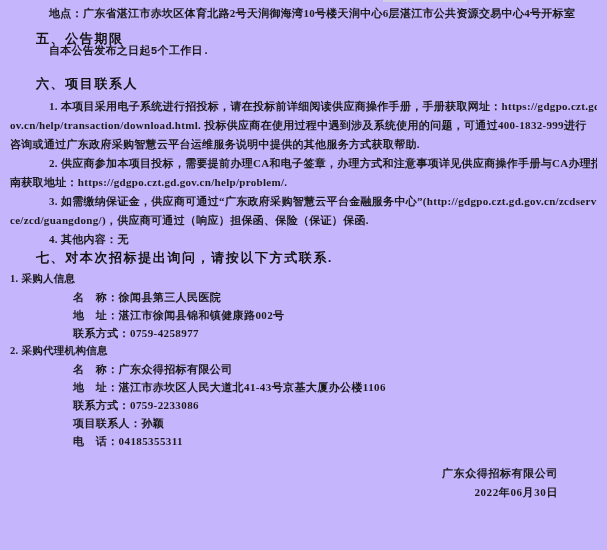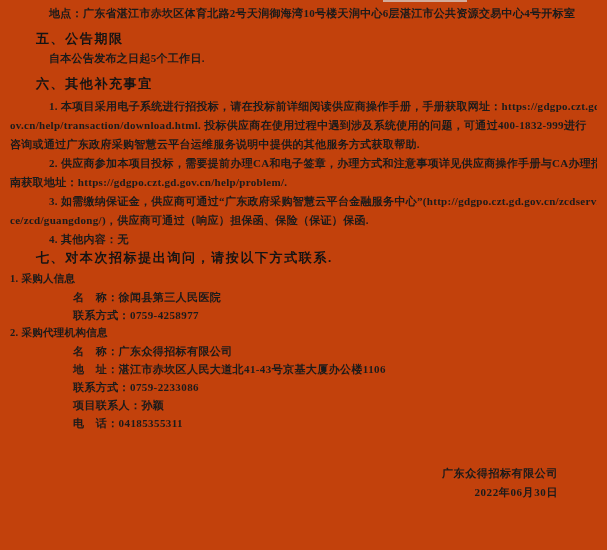--- a/index.html
+++ b/index.html
@@ -1,20 +1,20 @@
 <!DOCTYPE html>
 <html><head>
 <meta charset="utf-8">
 <style>
   html, body { margin: 0; padding: 0; background: #ffffff; }
   .page {
     position: relative;
     width: 607px;
     height: 550px;
-    background: #c2410c;
+    background: #c4b5fd;
     overflow: hidden;
     font-family: "Liberation Serif", "DejaVu Serif", serif;
     color: #1b1b1b;
   }
   .blk { position: absolute; left: 10px; right: 10px; }
   .body-line {
     font-size: 11px;
     line-height: 19px;
     font-weight: 600;
     letter-spacing: 0.3px;
@@ -70,42 +70,43 @@
 
 <div class="page">
 
   <div class="artifact"></div>
 
   <div class="blk" style="top:4px;">
     <div class="body-line first-indent">地点：广东省湛江市赤坎区体育北路2号天润御海湾10号楼天润中心6层湛江市公共资源交易中心4号开标室</div>
   </div>
 
   <div class="blk heading" style="top:29px;">五、公告期限</div>
-  <div class="blk" style="top:49px;">
+  <div class="blk" style="top:42px;font-family:Liberation Mono, monospace;">
     <div class="body-line first-indent">自本公告发布之日起5个工作日.</div>
   </div>
 
-  <div class="blk heading" style="top:74px;">六、其他补充事宜</div>
+  <div class="blk heading" style="top:74px;">六、项目联系人</div>
   <div class="blk" style="top:97px;">
     <div class="body-line first-indent">1. 本项目采用电子系统进行招投标，请在投标前详细阅读供应商操作手册，手册获取网址：https://gdgpo.czt.gd.g</div>
     <div class="body-line">ov.cn/help/transaction/download.html. 投标供应商在使用过程中遇到涉及系统使用的问题，可通过400-1832-999进行</div>
     <div class="body-line">咨询或通过广东政府采购智慧云平台运维服务说明中提供的其他服务方式获取帮助.</div>
     <div class="body-line first-indent">2. 供应商参加本项目投标，需要提前办理CA和电子签章，办理方式和注意事项详见供应商操作手册与CA办理指南，指</div>
     <div class="body-line">南获取地址：https://gdgpo.czt.gd.gov.cn/help/problem/.</div>
     <div class="body-line first-indent">3. 如需缴纳保证金，供应商可通过“广东政府采购智慧云平台金融服务中心”(http://gdgpo.czt.gd.gov.cn/zcdservi</div>
     <div class="body-line">ce/zcd/guangdong/)，供应商可通过（响应）担保函、保险（保证）保函.</div>
     <div class="body-line first-indent">4. 其他内容：无</div>
   </div>
 
   <div class="blk heading" style="top:248px;">七、对本次招标提出询问，请按以下方式联系.</div>
 
   <div class="blk" style="top:270px;">
     <div>
       <div class="group-title">1. 采购人信息</div>
       <div class="contact-row">名　称：徐闻县第三人民医院</div>
+      <div class="contact-row">地　址：湛江市徐闻县锦和镇健康路002号</div>
       <div class="contact-row">联系方式：0759-4258977</div>
     </div>
     <div>
       <div class="group-title">2. 采购代理机构信息</div>
       <div class="contact-row">名　称：广东众得招标有限公司</div>
       <div class="contact-row">地　址：湛江市赤坎区人民大道北41-43号京基大厦办公楼1106</div>
       <div class="contact-row">联系方式：0759-2233086</div>
     </div>
     <div>
       <div class="contact-row">项目联系人：孙颖</div>

